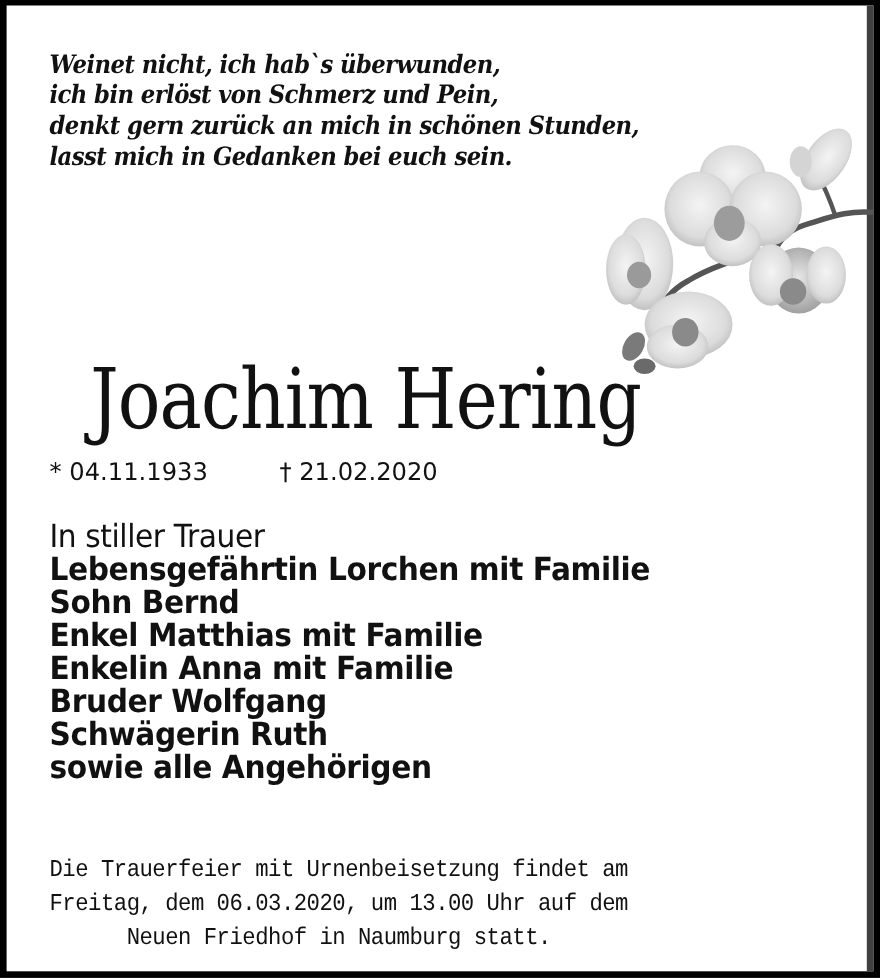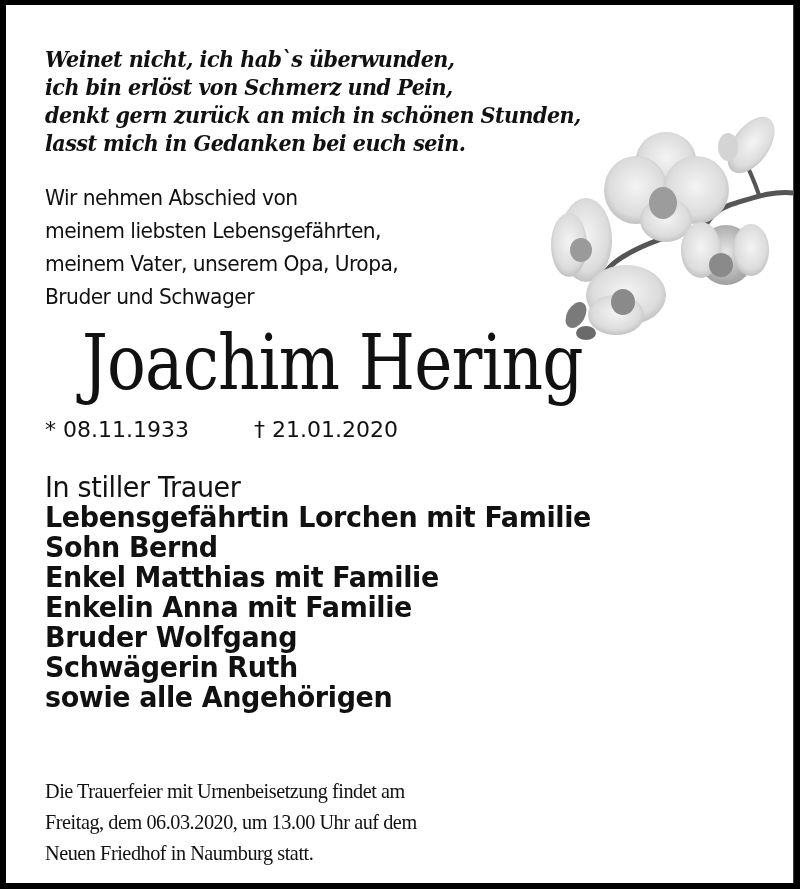--- a/index.html
+++ b/index.html
@@ -1,21 +1,21 @@
 <!DOCTYPE html>
 <html><head>
 <meta charset="utf-8">
 <style>
   html, body { margin: 0; padding: 0; }
   body {
     width: 800px; height: 889px; background: #000; position: relative; overflow: hidden;
   }
   .card {
     position: absolute; left: 6px; top: 5px; width: 788px; height: 878px;
-    background: #fff; border-right: 1px solid #404040; box-sizing: border-box;
+    background: #fff; border-right: 6px solid #404040; box-sizing: border-box;
   }
   .abs { position: absolute; color: #111; white-space: nowrap; }
   .poem {
     left: 39px; top: 40px;
     font-family: "DejaVu Serif", serif; font-style: italic; font-weight: bold;
     font-size: 23px; line-height: 28px; letter-spacing: -0.6px;
   }
   .poem div { transform: scaleX(0.9); transform-origin: left center; }
   .intro {
     left: 39px; top: 176px;
@@ -40,21 +40,21 @@
   .mourn .lead { font-weight: normal; }
   .mourn .rel { font-weight: bold; }
   .mourn div { transform: scaleX(0.93); transform-origin: left center; }
   .place {
     left: 39px; top: 725px;
     font-family: "DejaVu Sans", sans-serif; font-size: 22px; line-height: 30px; letter-spacing: -0.5px;
   }
   .place div, .funeral div { transform: scaleX(0.92); transform-origin: left center; }
   .funeral {
     left: 39px; top: 770px;
-    font-family: Liberation Serif, serif; font-size: 22px; line-height: 31px; letter-spacing: -0.5px;
+    font-family: Liberation Mono, monospace; font-size: 22px; line-height: 31px; letter-spacing: -0.5px; text-align: center;
   }
   .orchid { position: absolute; left: 535px; top: 110px; width: 253px; height: 230px; }
 </style>
 </head>
 <body>
 
 <div class="card">
 
   <div class="abs poem">
     <div>Weinet nicht, ich hab`s überwunden,</div>
@@ -99,34 +99,28 @@
     <ellipse cx="40" cy="135" rx="11" ry="12" fill="#9a9a9a"></ellipse>
 
     <ellipse cx="85" cy="180" rx="40" ry="30" fill="url(#pet)"></ellipse>
     <ellipse cx="75" cy="200" rx="28" ry="20" fill="url(#pet)"></ellipse>
     <ellipse cx="82" cy="187" rx="12" ry="13" fill="#8a8a8a"></ellipse>
 
     <ellipse cx="35" cy="200" rx="9" ry="14" transform="rotate(30 35 200)" fill="#7a7a7a"></ellipse>
     <ellipse cx="45" cy="218" rx="10" ry="7" fill="#6a6a6a"></ellipse>
   </svg>
 
-  <div class="abs intro">
-    <div>Wir nehmen Abschied von</div>
-    <div>meinem liebsten Lebensgefährten,</div>
-    <div>meinem Vater, unserem Opa, Uropa,</div>
-    <div>Bruder und Schwager</div>
-  </div>
 
   <div class="abs name">
     <span>Joachim Hering</span>
   </div>
 
   <div class="abs dates">
-    <span class="birth">* 08.11.1933</span>
-    <span class="death">† 21.01.2020</span>
+    <span class="birth">* 04.11.1933</span>
+    <span class="death">† 21.02.2020</span>
   </div>
 
   <div class="abs mourn">
     <div class="lead">In stiller Trauer</div>
     <div class="rel">Lebensgefährtin Lorchen mit Familie</div>
     <div class="rel">Sohn Bernd</div>
     <div class="rel">Enkel Matthias mit Familie</div>
     <div class="rel">Enkelin Anna mit Familie</div>
     <div class="rel">Bruder Wolfgang</div>
     <div class="rel">Schwägerin Ruth</div>

